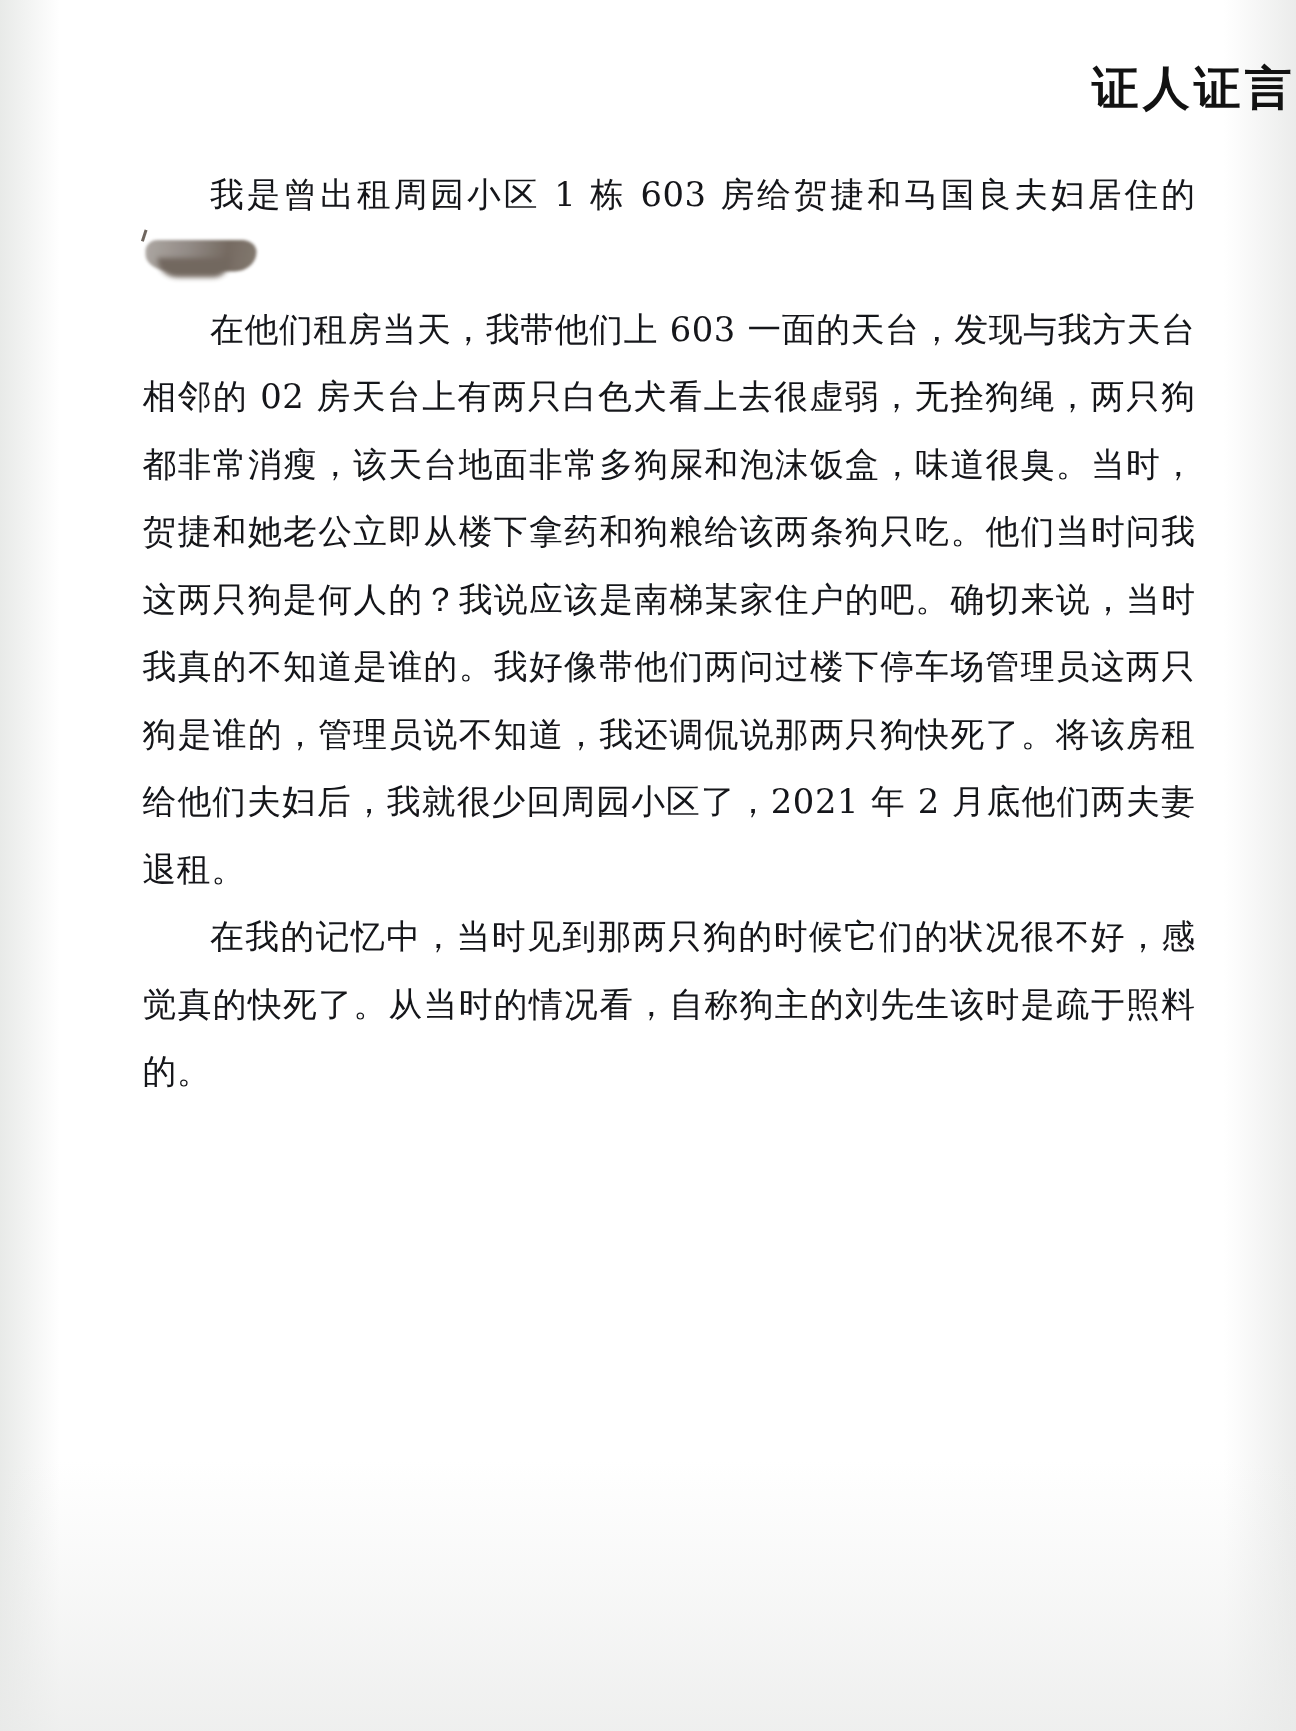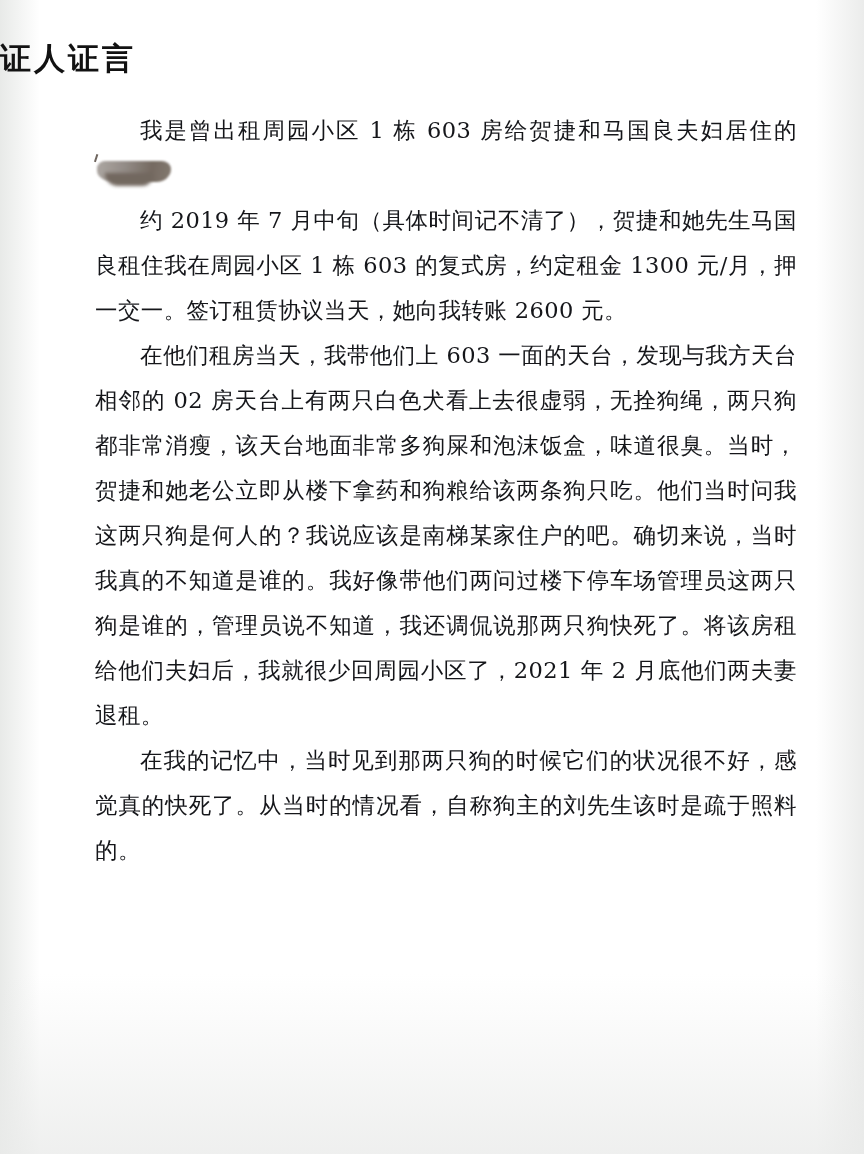--- a/index.html
+++ b/index.html
@@ -47,21 +47,21 @@
     height: 180px;
     background: linear-gradient(to top, rgba(233,234,233,0.75), rgba(255,255,255,0));
     pointer-events: none;
   }
 
   .doc-title {
     position: absolute;
     top: 38px;
     left: 0;
     width: 864px;
-    text-align: left;
+    text-align: right;
     font-size: 31px;
     font-weight: bold;
     letter-spacing: 3px;
     font-family: "DejaVu Serif", "Liberation Serif", serif;
     color: #121212;
   }
 
   .body-block {
     position: absolute;
     top: 108px;
@@ -138,21 +138,20 @@
   <div class="paper-shade-left"></div>
   <div class="paper-shade-right"></div>
   <div class="paper-shade-bottom"></div>
 
   <div class="doc-title">证人证言</div>
 
   <div class="body-block">
 
     <p class="para indent"><span>我是曾出租周园小区 1 栋 603 房给贺捷和马国良夫妇居住的</span><span class="redaction-wrap"><span class="redaction-tick"></span><span class="redaction-blob"></span></span></p>
 
-    <p class="para indent"><span>约 2019 年 7 月中旬（具体时间记不清了），贺捷和她先生马国良租住我在周园小区 1 栋 603 的复式房，约定租金 1300 元/月，押一交一。签订租赁协议当天，她向我转账 2600 元。</span></p>
 
     <p class="para indent"><span>在他们租房当天，我带他们上 603 一面的天台，发现与我方天台相邻的 02 房天台上有两只白色犬看上去很虚弱，无拴狗绳，两只狗都非常消瘦，该天台地面非常多狗屎和泡沫饭盒，味道很臭。当时，贺捷和她老公立即从楼下拿药和狗粮给该两条狗只吃。他们当时问我这两只狗是何人的？我说应该是南梯某家住户的吧。确切来说，当时我真的不知道是谁的。我好像带他们两问过楼下停车场管理员这两只狗是谁的，管理员说不知道，我还调侃说那两只狗快死了。将该房租给他们夫妇后，我就很少回周园小区了，2021 年 2 月底他们两夫妻退租。</span></p>
 
 
     <p class="para indent"><span>在我的记忆中，当时见到那两只狗的时候它们的状况很不好，感觉真的快死了。从当时的情况看，自称狗主的刘先生该时是疏于照料的。</span></p>
 
   </div>
 
 </div>
 

